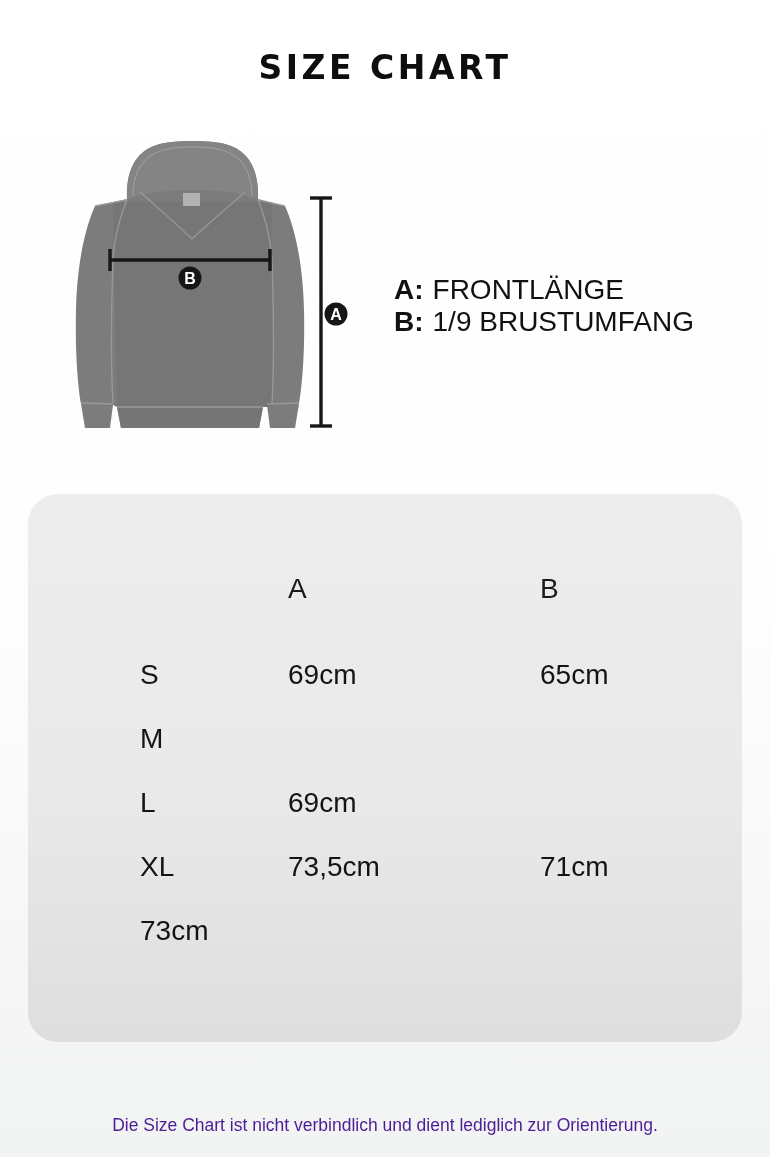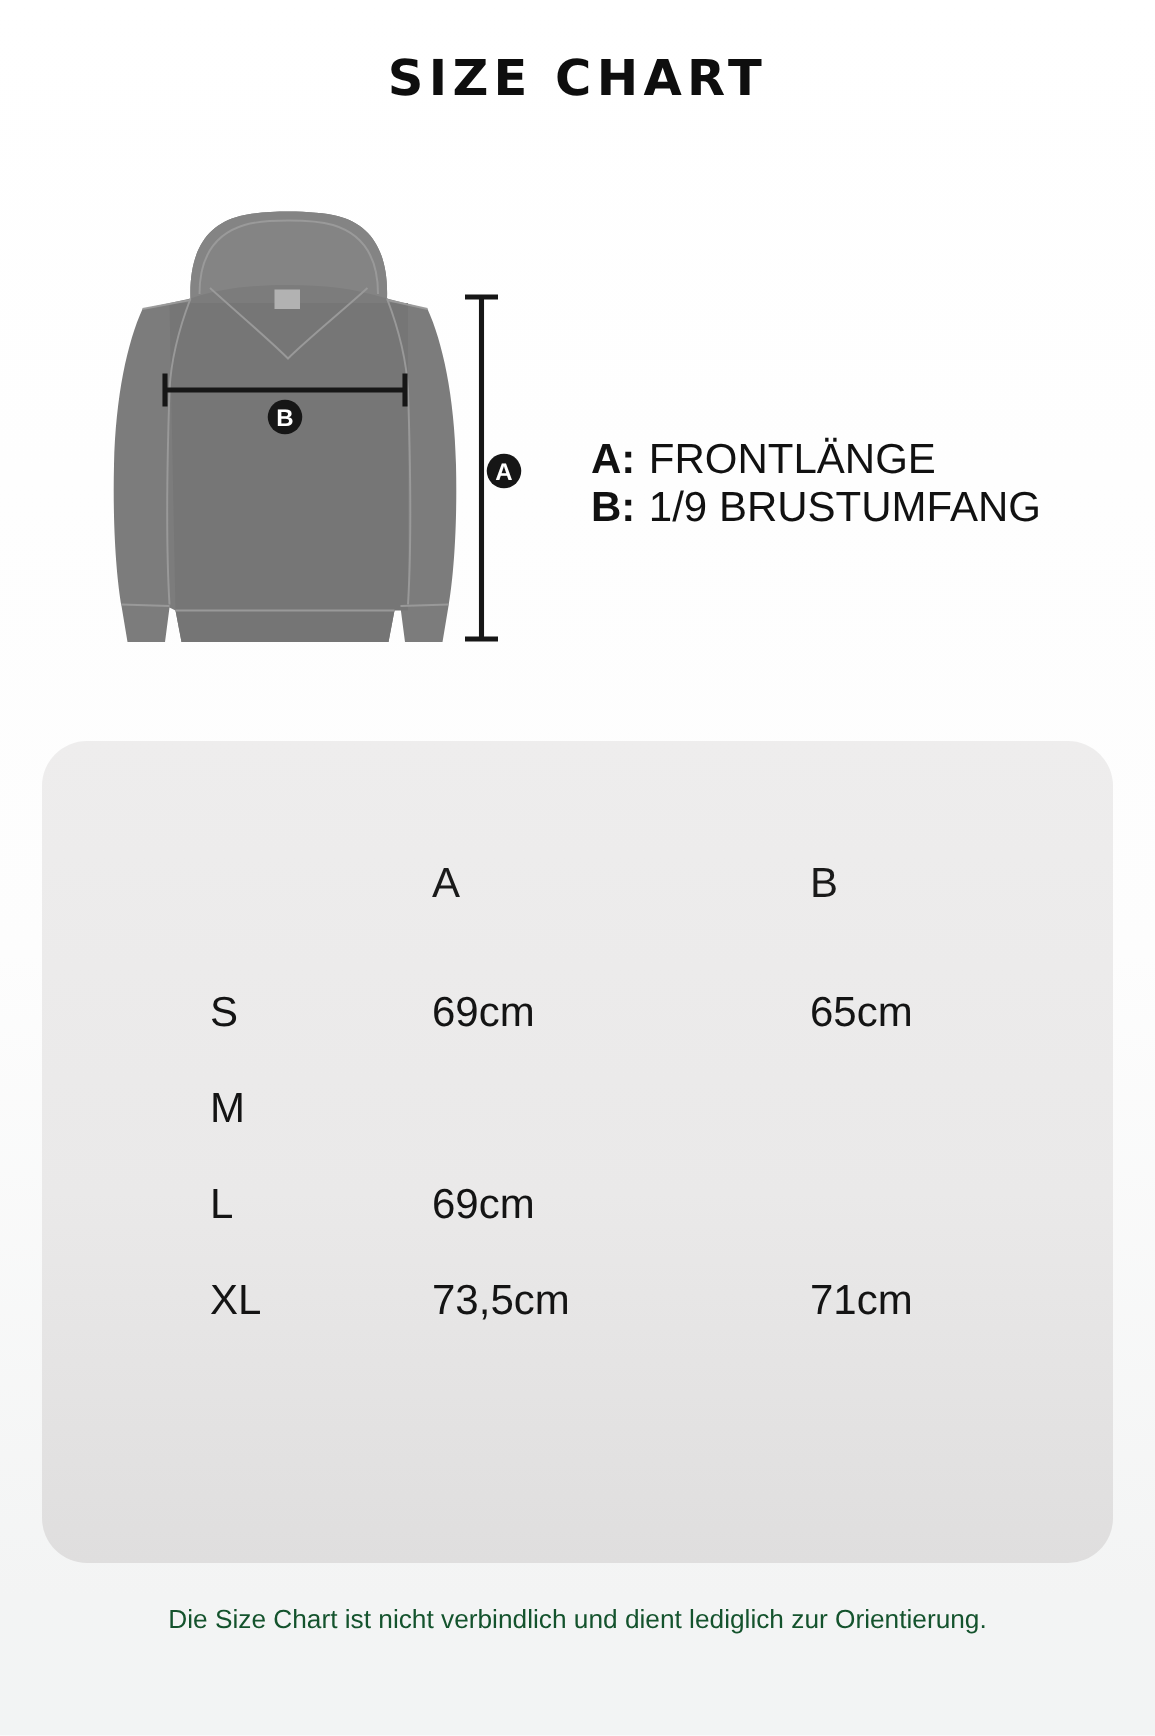--- a/index.html
+++ b/index.html
@@ -6,34 +6,33 @@
   body{
     width:770px;height:1157px;
     font-family:"Liberation Sans","DejaVu Sans",sans-serif;
     background:linear-gradient(180deg,#ffffff 0%,#fdfdfd 55%,#f3f4f4 92%,#f2f4f4 100%);
     color:#151515;
     overflow:hidden;
   }
   .page{position:relative;width:770px;height:1157px;}
 
   .title{
-    position:absolute;top:32px;left:0;width:770px;
+    position:absolute;top:48px;left:0;width:770px;
     text-align:center;margin:0;
     font-family:"DejaVu Sans","Liberation Sans",sans-serif;
     font-size:33px;font-weight:900;letter-spacing:3.5px;
     color:#0e0e0e;
   }
 
   .hoodie-svg{position:absolute;left:55px;top:130px;}
 
   .legend{
     position:absolute;left:394px;top:274px;
     font-size:28px;line-height:32px;color:#111;
     white-space:nowrap;
-    margin-top:16px;
   }
   .legend b{font-weight:bold;margin-right:9px;}
 
   .card{
     position:absolute;left:28px;top:494px;width:714px;height:548px;
     background:linear-gradient(180deg,#eeeded 0%,#eae9e9 55%,#dfdede 100%);
     border-radius:30px;
   }
   .t-header{
     margin-top:75px;height:40px;
@@ -44,23 +43,23 @@
   .t-row{
     height:64px;
     display:grid;grid-template-columns:148px 252px auto;
     padding-left:112px;align-items:center;
     font-size:28px;color:#141414;
   }
   .t-row:nth-of-type(2){margin-top:34px;}
   .t-row .val{font-weight:normal;}
 
   .footer{
-    position:absolute;top:1069px;left:0;width:770px;
+    position:absolute;top:1115px;left:0;width:770px;
     text-align:center;margin:0;
-    font-size:17.5px;color:#14532d;
+    font-size:17.5px;color:#4c1d95;
   }
 </style>
 </head>
 <body>
 
 <div class="page">
 
   <h1 class="title">SIZE CHART</h1>
 
   <svg class="hoodie-svg" width="300" height="310" viewBox="0 0 300 310">
@@ -148,18 +147,19 @@
     <div class="t-row">
       <div>L</div>
       <div class="val">69cm</div>
     </div>
     <div class="t-row">
       <div>XL</div>
       <div class="val">73,5cm</div>
       <div class="val">71cm</div>
     </div>
     <div class="t-row">
+      <div class="val">73cm</div>
     </div>
   </div>
 
   <p class="footer">Die Size Chart ist nicht verbindlich und dient lediglich zur Orientierung.</p>
 
 </div>
 
 </body></html>

